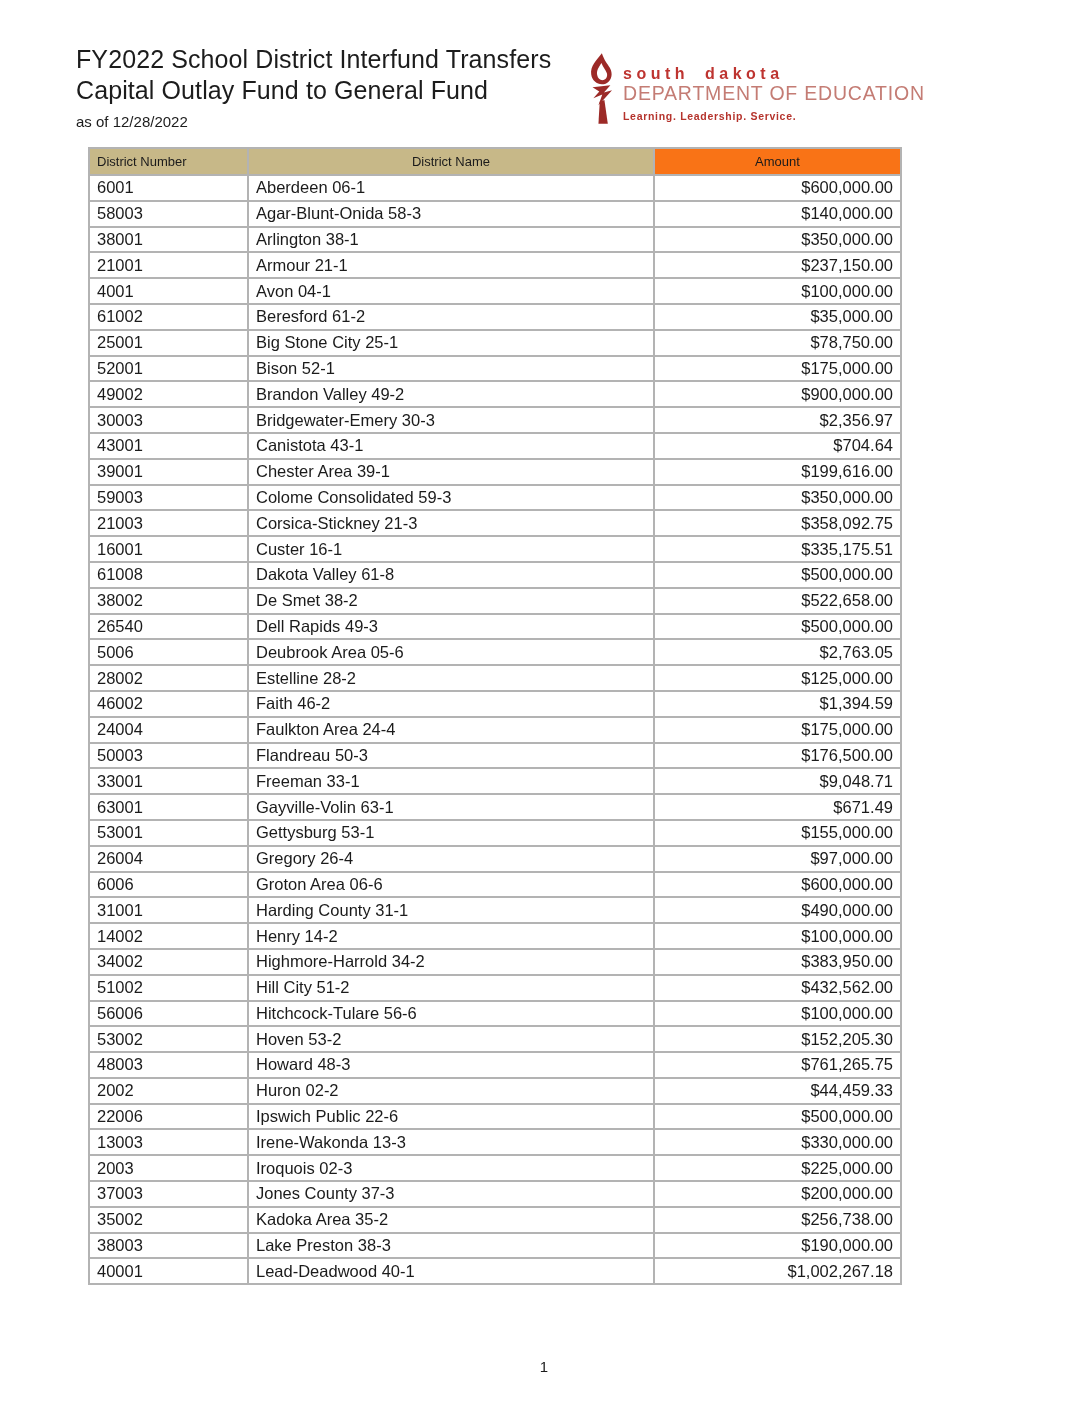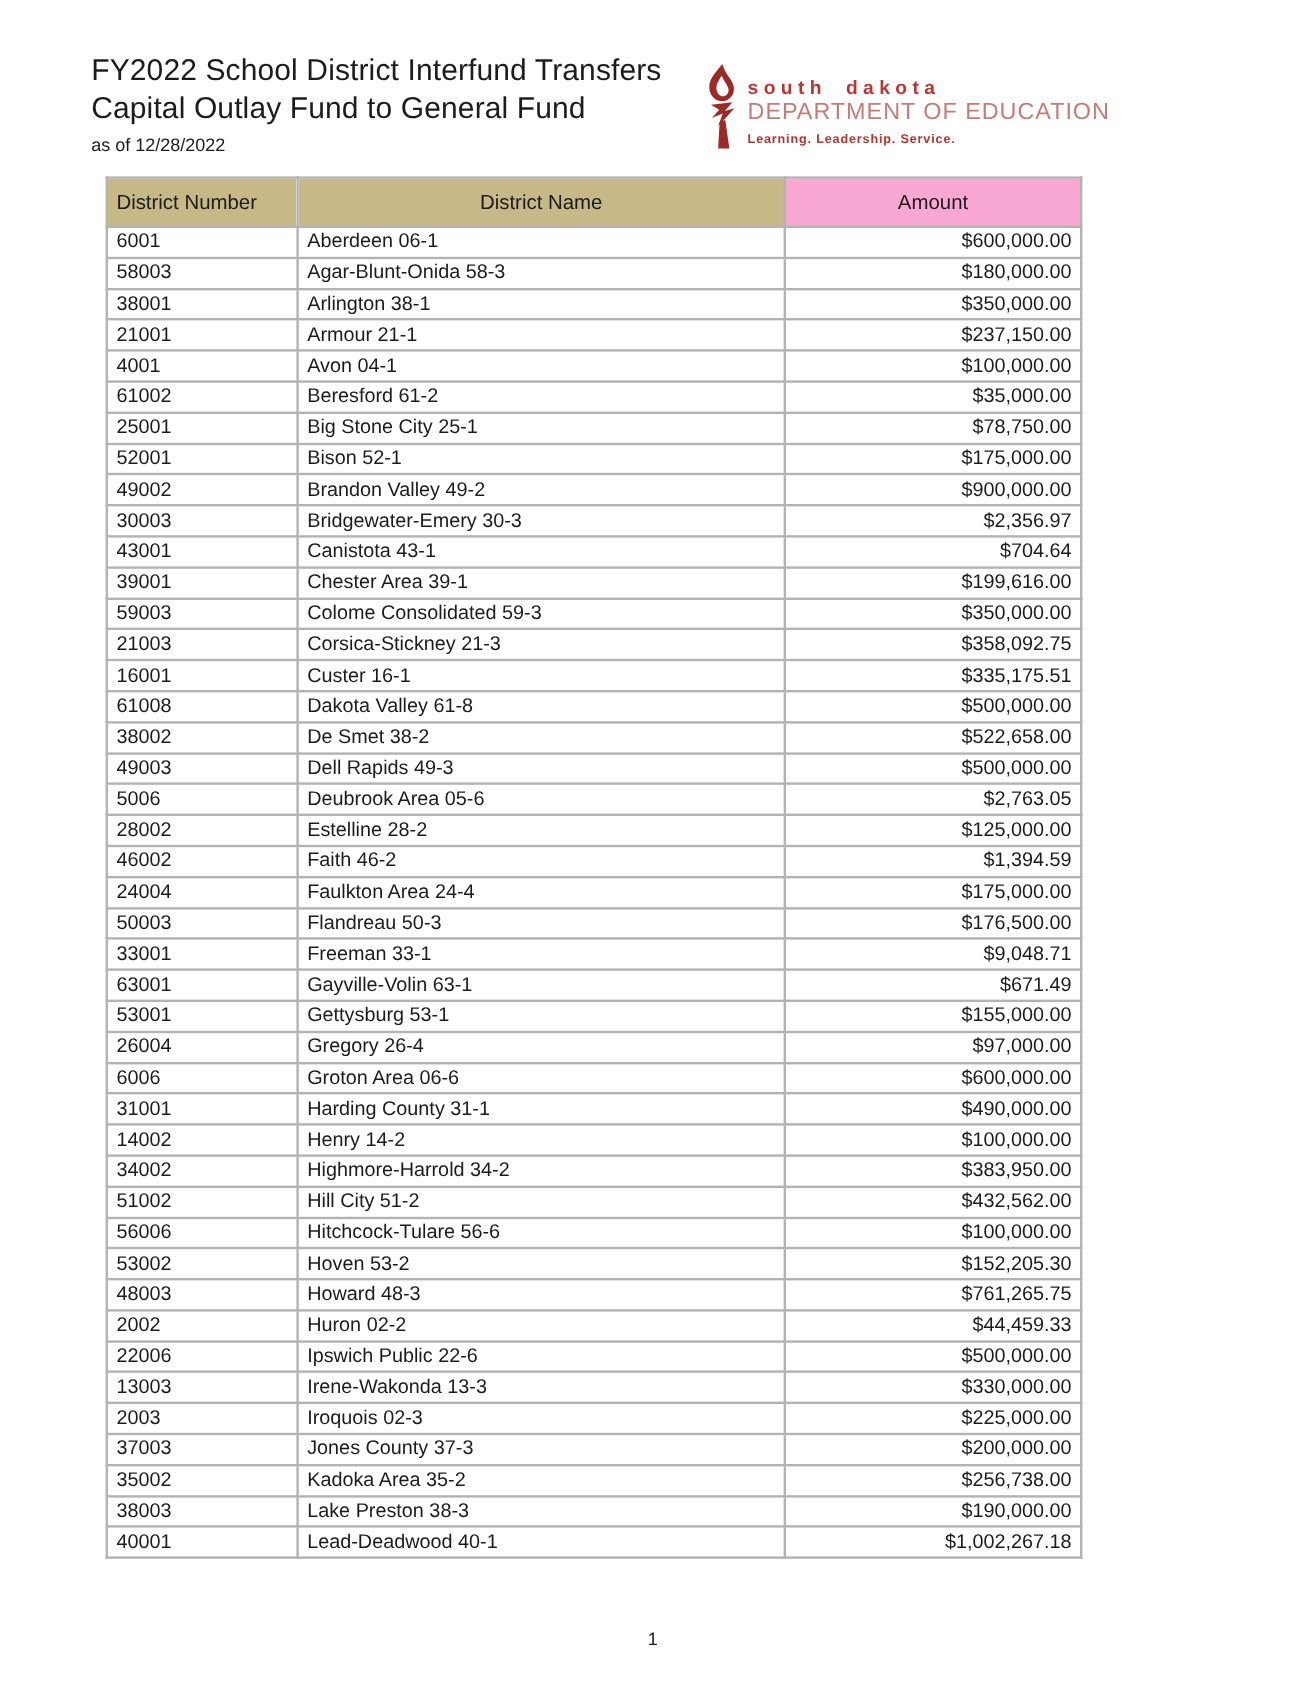--- a/index.html
+++ b/index.html
@@ -39,22 +39,22 @@
   table.report col.c3 { width:247px; }
   table.report th, table.report td {
     border:2px solid #b3b3b3;
     height:25.8px;
     padding:0 7px;
     overflow:hidden; white-space:nowrap;
     vertical-align:middle;
   }
   table.report thead th {
     font-weight:normal;
-    font-size:17px;
-    height:41px;
+    font-size:13px;
+    height:27px;
   }
   thead th.h1 { text-align:left; }
   thead th.h2, thead th.h3 { text-align:center; }
   tbody td:nth-child(1), tbody td:nth-child(2) { text-align:left; background:#ffffff; }
   tbody td:nth-child(3) { text-align:right; background:#ffffff; }
 
   
   .page-number {
     position:absolute; top:1358px; left:0; width:100%;
     text-align:center; font-size:15px; color:#1b1b1b;
@@ -93,33 +93,33 @@
   <table class="report">
     <colgroup>
         <col class="c1">
         <col class="c2">
         <col class="c3">
       </colgroup>
     <thead>
       <tr>
         <th class="h1" style="background: rgb(199, 184, 136); border-color: rgb(179, 179, 179);">District Number</th>
         <th class="h2" style="background: rgb(199, 184, 136); border-color: rgb(179, 179, 179);">District Name</th>
-        <th class="h3" style="background: #f9a8d4; border-color: rgb(179, 179, 179);">Amount</th>
+        <th class="h3" style="background: #f97316; border-color: rgb(179, 179, 179);">Amount</th>
       </tr>
     </thead>
     <tbody>
         <tr>
           <td style="border-color: rgb(179, 179, 179);">6001</td>
           <td style="border-color: rgb(179, 179, 179);">Aberdeen 06-1</td>
           <td style="border-color: rgb(179, 179, 179);">$600,000.00</td>
         </tr>
         <tr>
           <td style="border-color: rgb(179, 179, 179);">58003</td>
           <td style="border-color: rgb(179, 179, 179);">Agar-Blunt-Onida 58-3</td>
-          <td style="border-color: rgb(179, 179, 179);">$180,000.00</td>
+          <td style="border-color: rgb(179, 179, 179);">$140,000.00</td>
         </tr>
         <tr>
           <td style="border-color: rgb(179, 179, 179);">38001</td>
           <td style="border-color: rgb(179, 179, 179);">Arlington 38-1</td>
           <td style="border-color: rgb(179, 179, 179);">$350,000.00</td>
         </tr>
         <tr>
           <td style="border-color: rgb(179, 179, 179);">21001</td>
           <td style="border-color: rgb(179, 179, 179);">Armour 21-1</td>
           <td style="border-color: rgb(179, 179, 179);">$237,150.00</td>
@@ -183,21 +183,21 @@
           <td style="border-color: rgb(179, 179, 179);">61008</td>
           <td style="border-color: rgb(179, 179, 179);">Dakota Valley 61-8</td>
           <td style="border-color: rgb(179, 179, 179);">$500,000.00</td>
         </tr>
         <tr>
           <td style="border-color: rgb(179, 179, 179);">38002</td>
           <td style="border-color: rgb(179, 179, 179);">De Smet 38-2</td>
           <td style="border-color: rgb(179, 179, 179);">$522,658.00</td>
         </tr>
         <tr>
-          <td style="border-color: rgb(179, 179, 179);">49003</td>
+          <td style="border-color: rgb(179, 179, 179);">26540</td>
           <td style="border-color: rgb(179, 179, 179);">Dell Rapids 49-3</td>
           <td style="border-color: rgb(179, 179, 179);">$500,000.00</td>
         </tr>
         <tr>
           <td style="border-color: rgb(179, 179, 179);">5006</td>
           <td style="border-color: rgb(179, 179, 179);">Deubrook Area 05-6</td>
           <td style="border-color: rgb(179, 179, 179);">$2,763.05</td>
         </tr>
         <tr>
           <td style="border-color: rgb(179, 179, 179);">28002</td>

